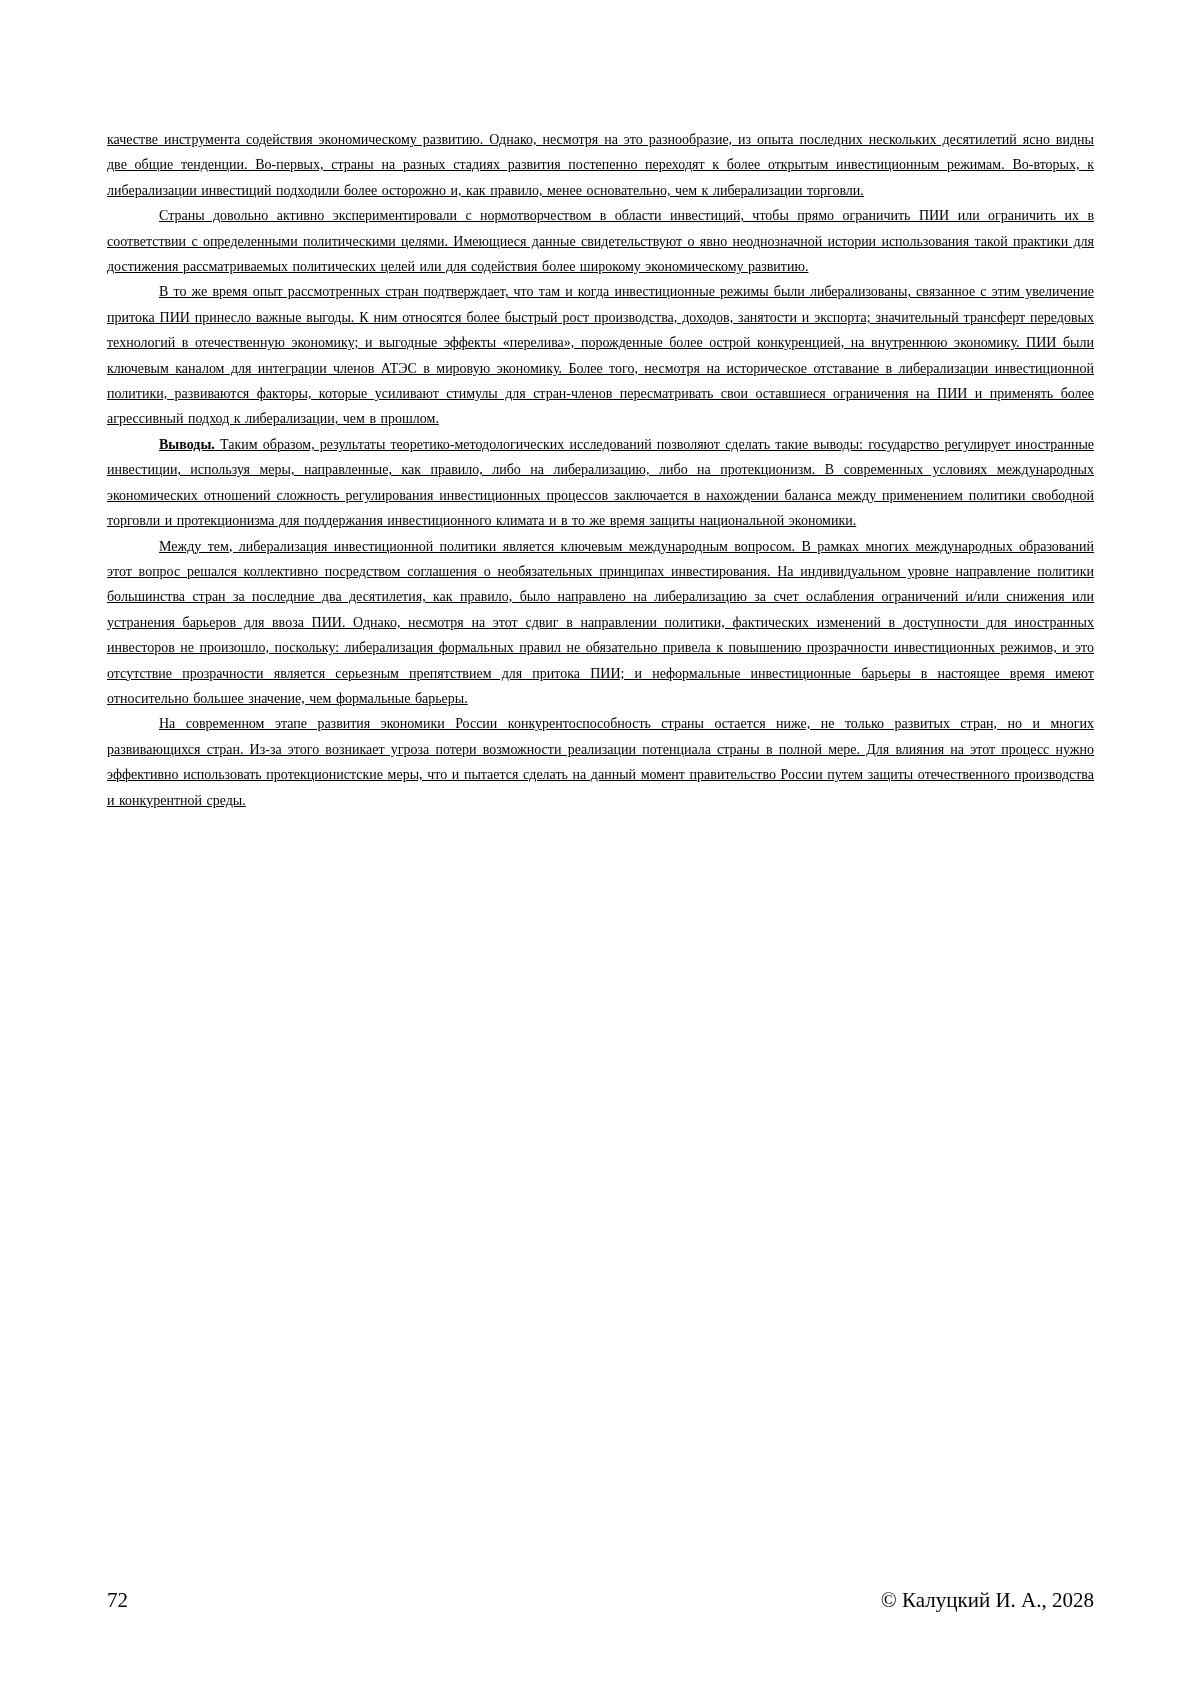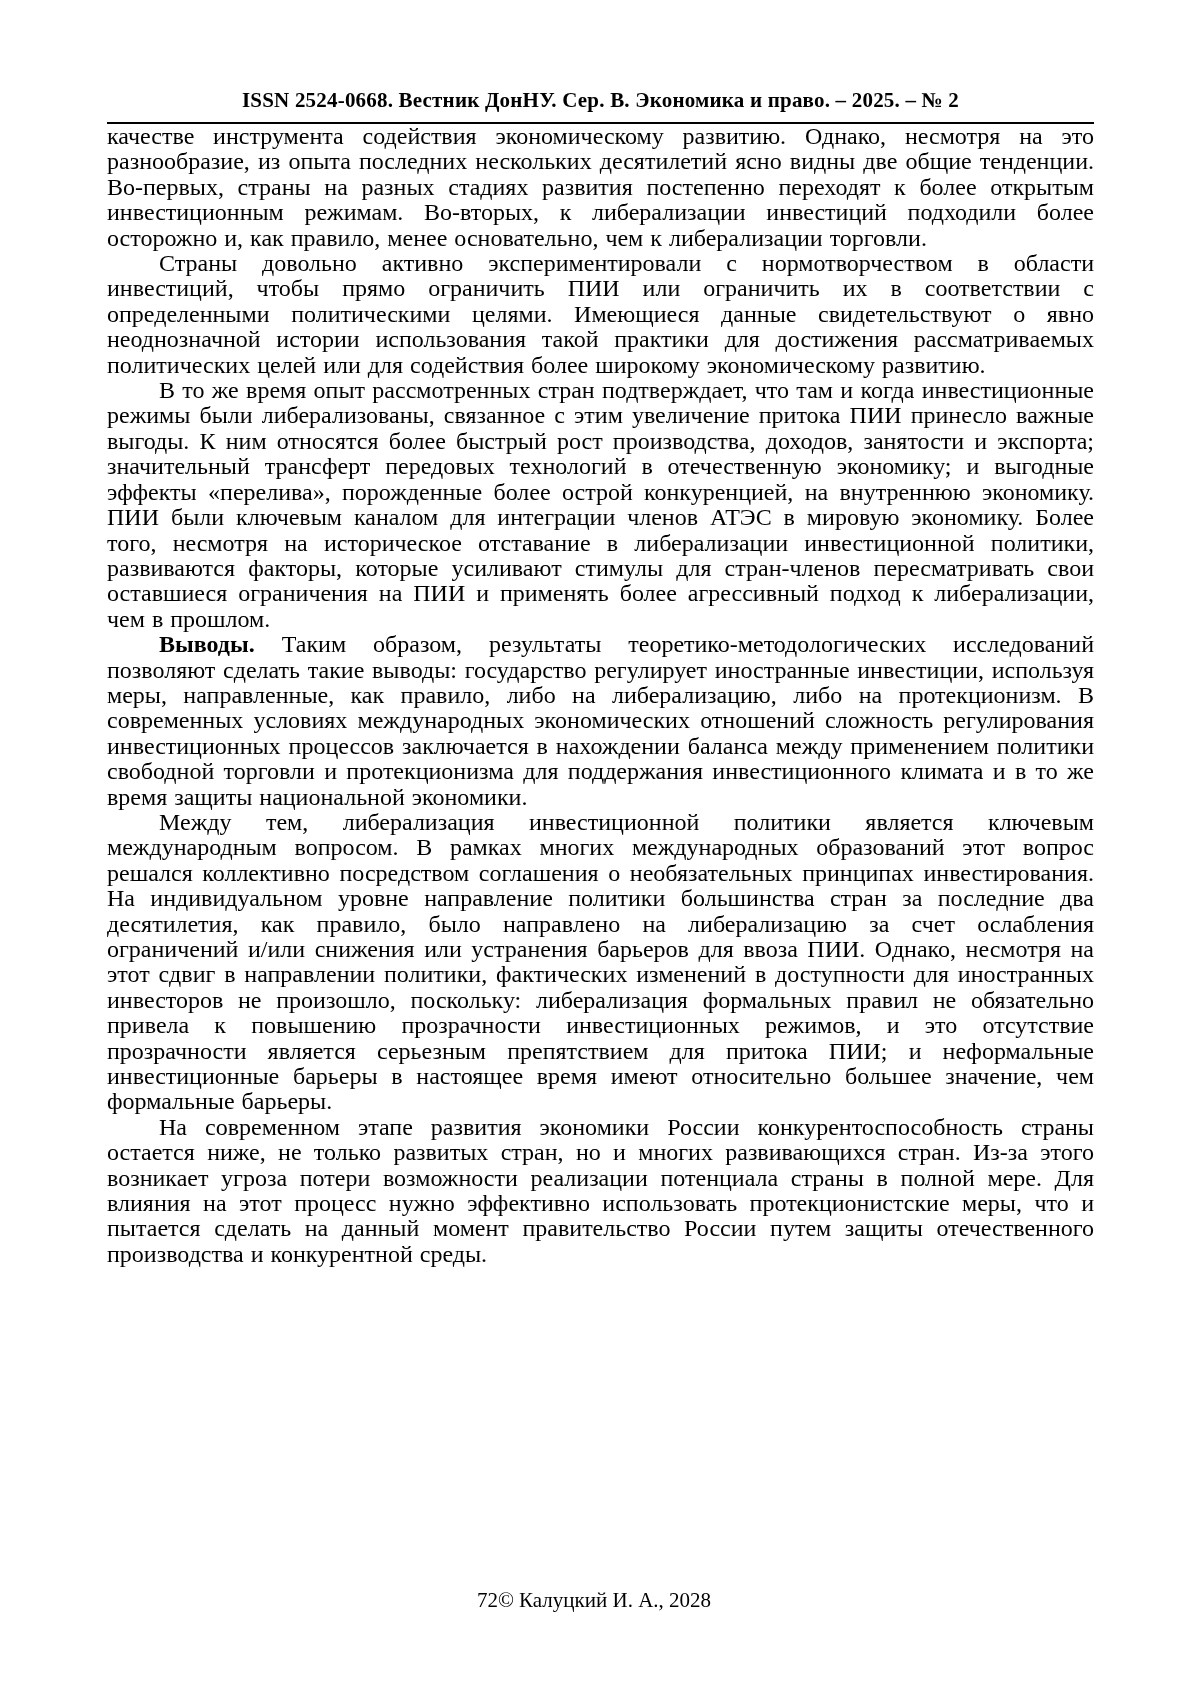--- a/index.html
+++ b/index.html
@@ -26,55 +26,54 @@
   .running-head {
     font-weight: bold;
     font-size: 21px;
     line-height: 25px;
     text-align: center;
     padding-bottom: 9px;
     border-bottom: 2px solid #000000;
     letter-spacing: 0.2px;
   }
   main.body-text {
-    font-size: 24px;
+    margin-top: 39px;
+    font-size: 14px;
     line-height: 25.4px;
     text-align: justify;
     text-justify: inter-word;
+    text-decoration: underline;
   }
   main.body-text p {
     margin: 0;
     word-spacing: 1px;
   }
   main.body-text p.indent {
     text-indent: 52px;
   }
   main.body-text strong {
     font-weight: bold;
   }
   footer.page-footer {
     position: absolute;
     left: 107px;
-    right: 119px;
+    right: 106px;
     bottom: 84px;
     display: flex;
-    justify-content: center;
+    justify-content: space-between;
     align-items: baseline;
     font-size: 21px;
     line-height: 25px;
   }
 </style>
 </head>
 <body>
 
 <div class="page">
 
-  <header>
-    <div class="running-head">ISSN 2524-0668. Вестник ДонНУ. Сер. В. Экономика и право. – 2025. – № 2</div>
-  </header>
 
   <main class="body-text">
 
     <p>качестве инструмента содействия экономическому развитию. Однако, несмотря на это разнообразие, из опыта последних нескольких десятилетий ясно видны две общие тенденции. Во-первых, страны на разных стадиях развития постепенно переходят к более открытым инвестиционным режимам. Во-вторых, к либерализации инвестиций подходили более осторожно и, как правило, менее основательно, чем к либерализации торговли.</p>
 
     <p class="indent">Страны довольно активно экспериментировали с нормотворчеством в области инвестиций, чтобы прямо ограничить ПИИ или ограничить их в соответствии с определенными политическими целями. Имеющиеся данные свидетельствуют о явно неоднозначной истории использования такой практики для достижения рассматриваемых политических целей или для содействия более широкому экономическому развитию.</p>
 
     <p class="indent">В то же время опыт рассмотренных стран подтверждает, что там и когда инвестиционные режимы были либерализованы, связанное с этим увеличение притока ПИИ принесло важные выгоды. К ним относятся более быстрый рост производства, доходов, занятости и экспорта; значительный трансферт передовых технологий в отечественную экономику; и выгодные эффекты «перелива», порожденные более острой конкуренцией, на внутреннюю экономику. ПИИ были ключевым каналом для интеграции членов АТЭС в мировую экономику. Более того, несмотря на историческое отставание в либерализации инвестиционной политики, развиваются факторы, которые усиливают стимулы для стран-членов пересматривать свои оставшиеся ограничения на ПИИ и применять более агрессивный подход к либерализации, чем в прошлом.</p>
 
     <p class="indent"><strong>Выводы.</strong><span> Таким образом, результаты теоретико-методологических исследований позволяют сделать такие выводы: государство регулирует иностранные инвестиции, используя меры, направленные, как правило, либо на либерализацию, либо на протекционизм. В современных условиях международных экономических отношений сложность регулирования инвестиционных процессов заключается в нахождении баланса между применением политики свободной торговли и протекционизма для поддержания инвестиционного климата и в то же время защиты национальной экономики.</span></p>

